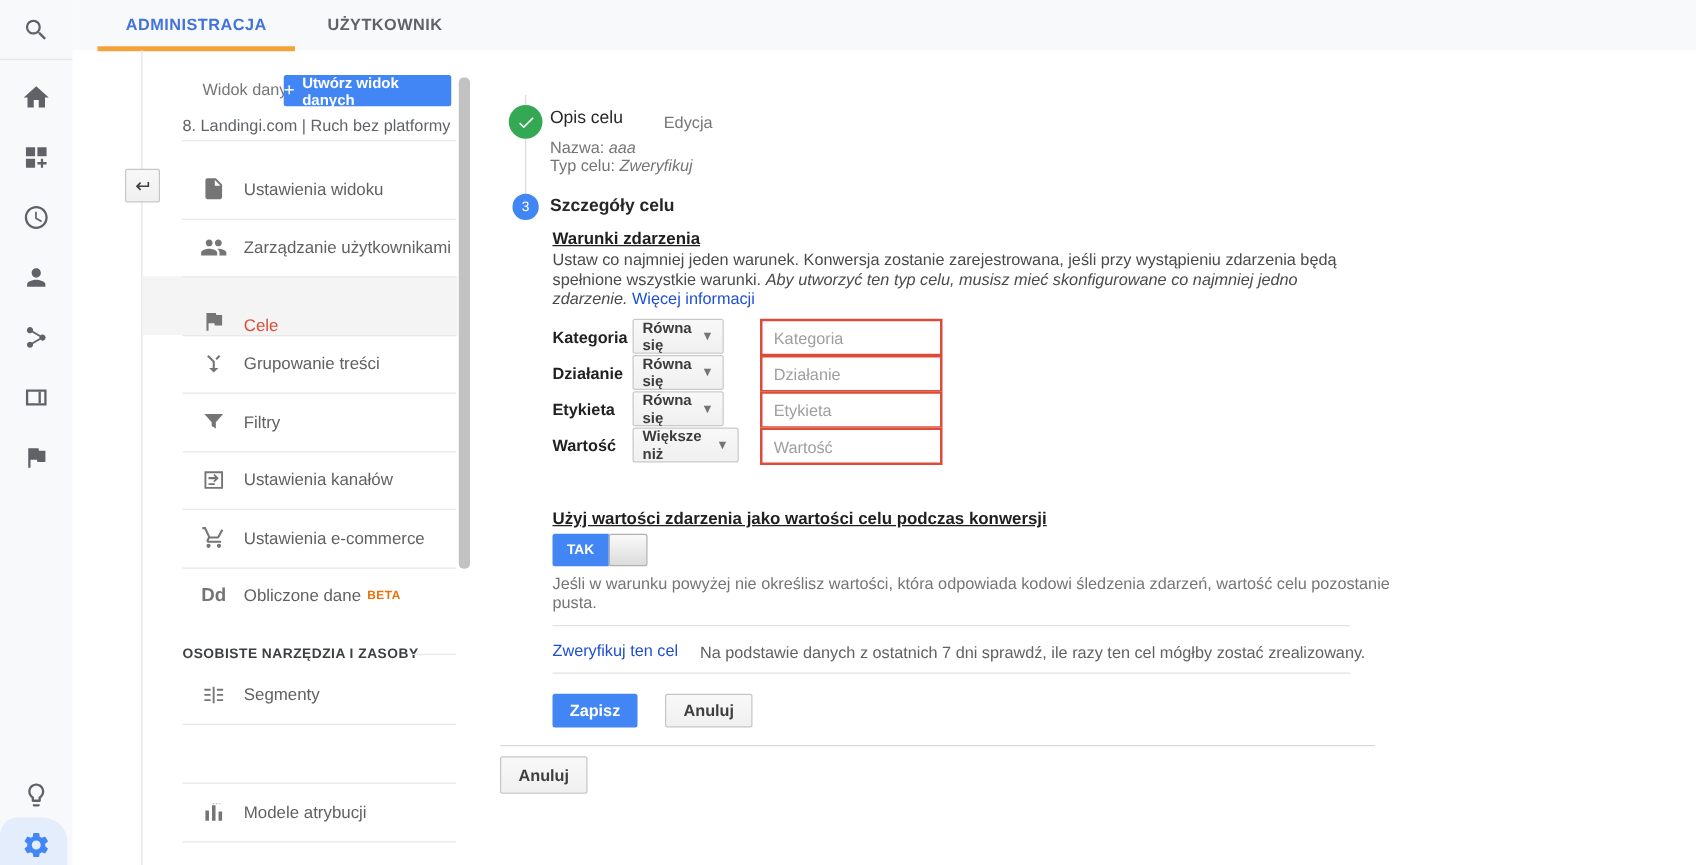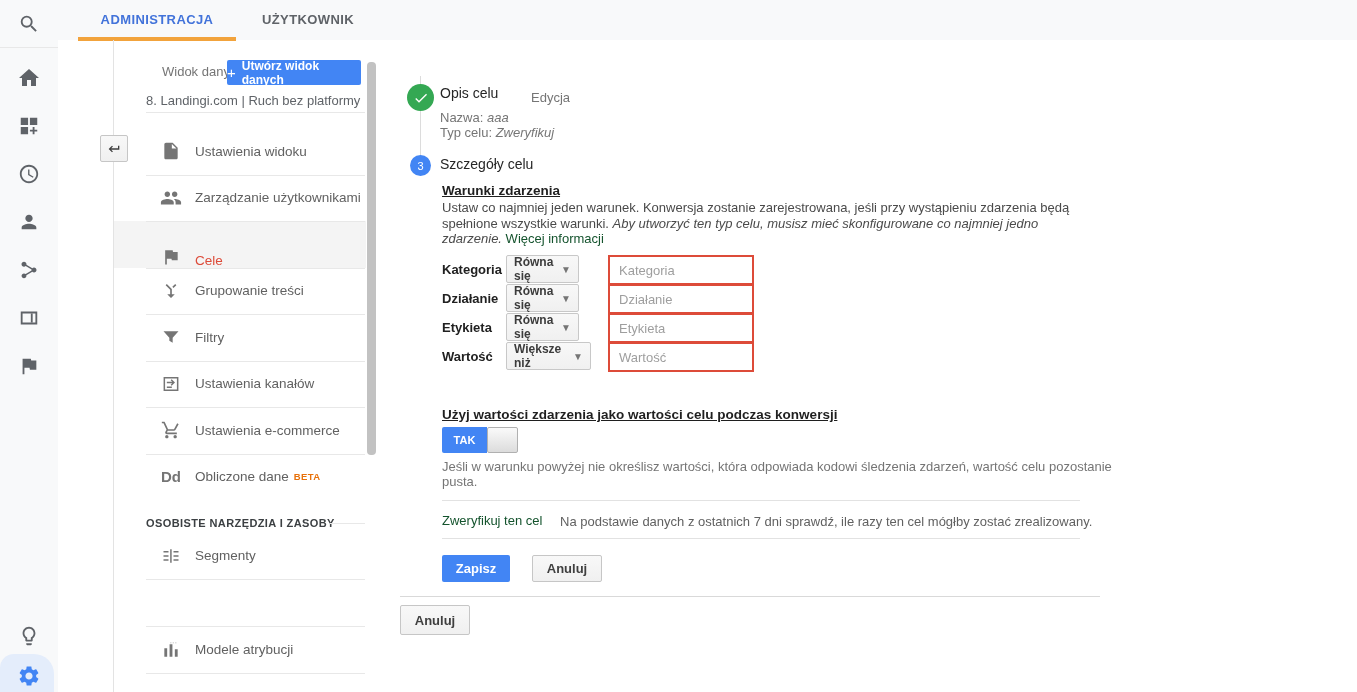--- a/index.html
+++ b/index.html
@@ -17,21 +17,21 @@
             font-weight:700;font-size:13px;display:flex;align-items:center;justify-content:center;cursor:pointer;box-sizing:border-box;}
   .side-item{display:flex;align-items:center;color:#616161;font-size:13.5px;cursor:pointer;box-sizing:border-box;padding-left:46px;}
   .side-item .ic{width:22px;height:22px;margin-right:13px;color:#757575;display:flex;align-items:center;justify-content:center;flex:none;}
   .side-item .ic svg{display:block;}
   .dropdown{box-sizing:border-box;background:linear-gradient(#f8f8f8,#f0f0f0);border:1px solid #c8c8c8;border-radius:2px;
             display:flex;align-items:center;justify-content:space-between;padding:0 7px;font-size:12px;font-weight:700;color:#3c3c3c;cursor:pointer;}
   .caret{color:#757575;font-size:10px;margin-left:5px;}
   .red-input{box-sizing:border-box;border:2px solid #dd4b39;padding:0 9px;font-family:"Liberation Sans",sans-serif;
              font-size:13px;color:#333;outline:none;background:#fff;}
   .red-input::placeholder{color:#9e9e9e;}
-  .lnk{color:#14532d;cursor:pointer;}
+  .lnk{color:#1d4ed8;cursor:pointer;}
   .h18{font-size:14px;color:#262626;}
   .b13{font-size:13.5px;font-weight:700;color:#1f1f1f;text-decoration:underline;}
   .g13{font-size:13px;color:#757575;}
 </style>
 </head>
 <body>
 
 <div class="page">
 
   <div class="abs rail" style="left:0;top:0;width:58px;height:692px;">
@@ -244,21 +244,21 @@
   <div class="abs g13" style="left:440px;top:110px;">
     <span>Nazwa:</span>
     <i>aaa</i>
   </div>
   <div class="abs g13" style="left:440px;top:125px;">
     <span>Typ celu:</span>
     <i>Zweryfikuj</i>
   </div>
 
   <div class="abs" style="left:410px;top:155px;width:21px;height:21px;border-radius:50%;background:#4285f4;color:#fff;font-size:11px;display:flex;align-items:center;justify-content:center;">3</div>
-  <div class="abs h18" style="left:440px;top:156px;">Szczegóły celu</div>
+  <div class="abs h18" style="left:440px;top:156px;font-weight:bold;">Szczegóły celu</div>
 
   <div class="abs b13" style="left:442px;top:183px;">Warunki zdarzenia</div>
   <div class="abs" style="left:442px;top:200px;width:652px;font-size:13px;color:#4a4a4a;line-height:15.5px;">
     <span>Ustaw co najmniej jeden warunek. Konwersja zostanie zarejestrowana, jeśli przy wystąpieniu zdarzenia będą spełnione wszystkie warunki.</span>
     <i>Aby utworzyć ten typ celu, musisz mieć skonfigurowane co najmniej jedno zdarzenie.</i>
     <span class="lnk">Więcej informacji</span>
   </div>
 
   <div class="abs" style="left:442px;top:262px;font-size:13px;font-weight:700;color:#212121;">Kategoria</div>
   <div class="abs dropdown" style="left:506px;top:255px;width:73px;height:28px;">

